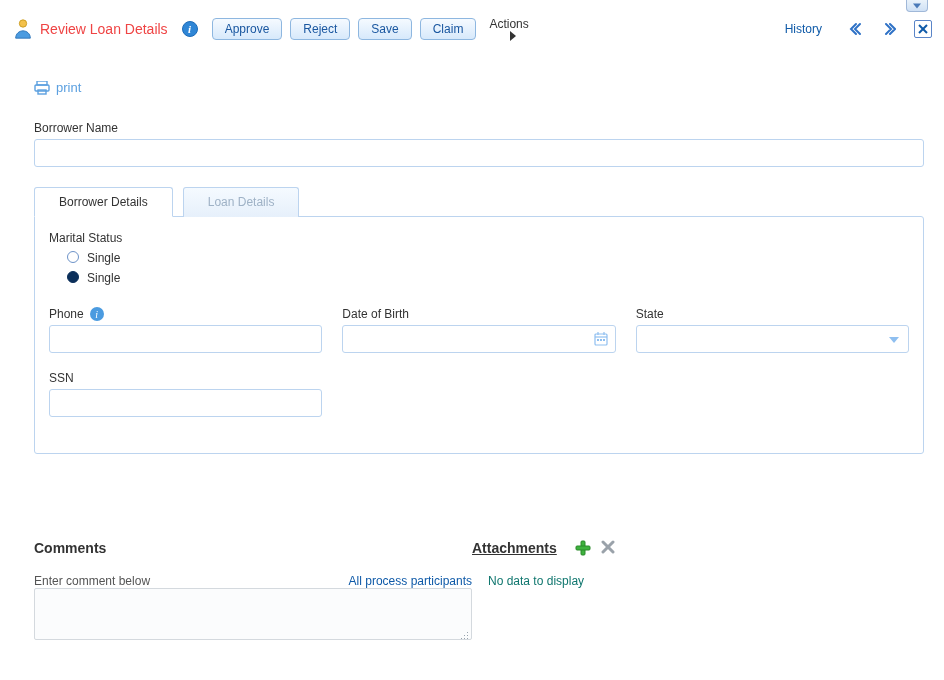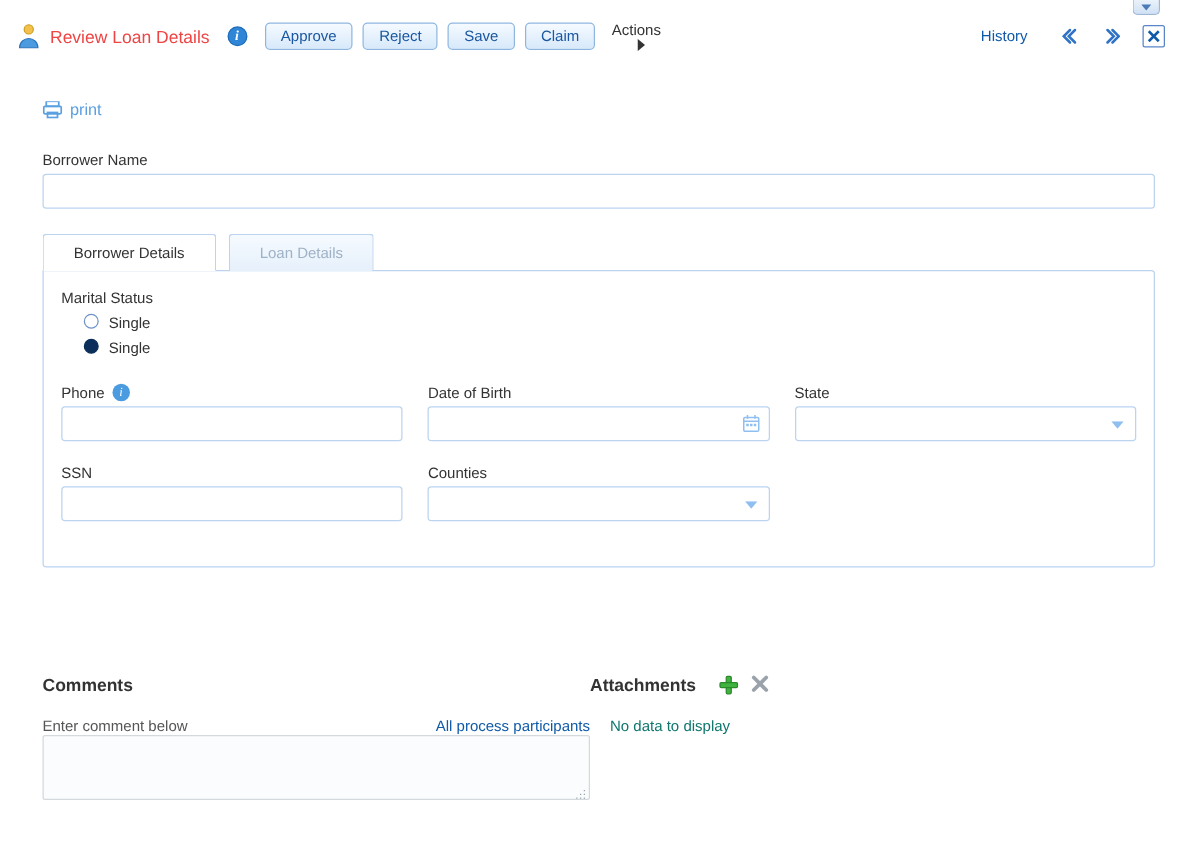--- a/index.html
+++ b/index.html
@@ -244,20 +244,21 @@
     right: 3px; bottom: 3px;
     width: 10px; height: 10px;
     pointer-events: none;
   }
   .resize-grip span {
     position: absolute; width: 1px; height: 1px; background: #98a4ae;
   }
   .attach-head {
     display: flex; align-items: flex-start;
     margin-bottom: 18px;
+    text-decoration: underline;
   }
   .attach-head .section-head { margin-bottom: 0; margin-right: 18px; }
   .plus-ico, .del-ico {
     width: 16px; height: 16px;
     cursor: pointer;
     margin-right: 10px;
   }
   .nodata {
     font-size: 12px;
     color: #0f766e;
@@ -407,38 +408,20 @@
         <div class="input-wrap">
           <span class="left-ico">
             <svg width="14" height="14" viewBox="0 0 14 14">
                 <path d="M2 12l1-3 7-7 2 2-7 7-3 1z" fill="none" stroke="#7fb8ea" stroke-width="1.3"></path>
               </svg>
           </span>
           <input class="input" value="" style="">
         </div>
       </div>
 
-      <div>
-        <div class="fld-label">Counties</div>
-        <div class="input-wrap">
-          <span class="left-ico">
-            <svg width="14" height="14" viewBox="0 0 14 14">
-                <line x1="2" y1="3" x2="12" y2="3" stroke="#8fbff0" stroke-width="1.4"></line>
-                <line x1="2" y1="7" x2="12" y2="7" stroke="#8fbff0" stroke-width="1.4"></line>
-                <line x1="2" y1="11" x2="12" y2="11" stroke="#8fbff0" stroke-width="1.4"></line>
-              </svg>
-          </span>
-          <input class="input" style="padding-right: 28px;" value="">
-          <span class="dropdown-arrow">
-            <svg width="10" height="6" viewBox="0 0 10 6">
-                <polygon points="0,0 10,0 5,6" fill="#8fbff0"></polygon>
-              </svg>
-          </span>
-        </div>
-      </div>
 
     </div>
   </div>
 </div>
 
 <div class="lower">
   <div>
     <div class="section-head">Comments</div>
     <div class="comments-sub">
       <span>Enter comment below</span>

